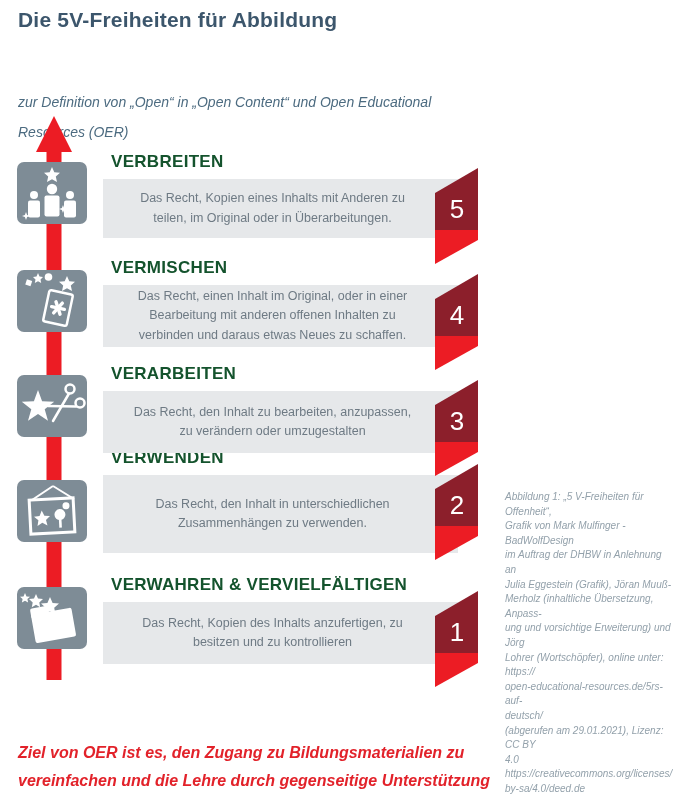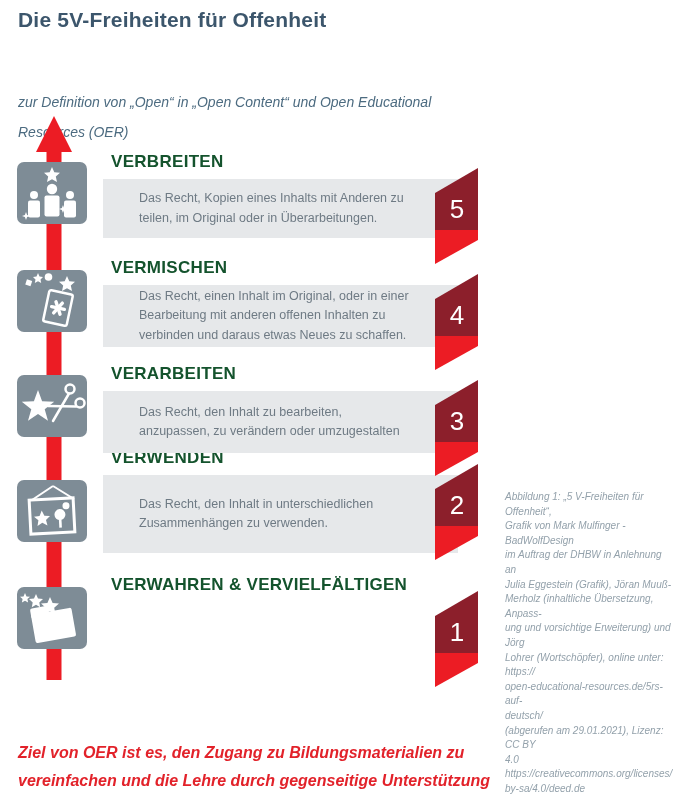--- a/index.html
+++ b/index.html
@@ -11,38 +11,38 @@
             color:#4c6b80;line-height:30px;white-space:pre-line;margin-top:35px;}
   .arrow-wrap{position:absolute;left:36px;top:116px;width:36px;height:572px;}
   .icon-tile{position:absolute;left:17px;width:70px;height:62px;background:#7e8c96;
              border-radius:7px;z-index:3;}
   .icon-tile svg{display:block;width:70px;height:62px;}
   .row{position:absolute;left:103px;width:380px;}
   .sec-h{margin:8px;font-size:17px;line-height:18px;font-weight:bold;color:#14532d;
          letter-spacing:.3px;}
   .sec-box{position:relative;margin-top:1px;width:355px;background:#e6e8ea;
            display:flex;align-items:center;box-sizing:border-box;
-           padding-left:36px;padding-right:44px;z-index:1;}
+           padding-left:28px;padding-right:44px;z-index:1;text-align:center;}
   .sec-box p{margin:0;font-size:12.5px;line-height:19.5px;color:#6e7a84;}
   .ribbon{position:absolute;left:332px;top:23px;width:43px;height:96px;z-index:2;}
   .ribbon svg{display:block;width:43px;height:96px;}
   .ribbon text{font-family:"Liberation Sans", sans-serif;}
   .caption{position:absolute;left:505px;top:490px;width:168px;font-size:10px;font-style:italic;
            color:#93a1ab;line-height:14.6px;white-space:pre-line;}
   .footer{position:absolute;left:18px;top:739px;width:570px;font-size:16px;font-weight:bold;
           font-style:italic;color:#e2222a;line-height:27.5px;white-space:pre-line;}
   .wht{fill:#ffffff;}
   .wst{stroke:#ffffff;fill:none;}
 </style>
 </head>
 <body>
 
 <div class="canvas">
 
-  <h1 class="title">Die 5V-Freiheiten für Offenheit</h1>
+  <h1 class="title">Die 5V-Freiheiten für Abbildung</h1>
   <div class="subtitle">zur Definition von „Open“ in „Open Content“ und Open Educational
 Resources (OER)</div>
 
   <div class="arrow-wrap">
     <svg viewBox="0 0 36 572" width="36" height="572">
       <polygon points="18,0 36,36 0,36" fill="#ec1c24"></polygon>
       <rect x="10.5" y="34" width="15" height="530" fill="#ec1c24"></rect>
     </svg>
   </div>
 
@@ -168,20 +168,23 @@
       <svg viewBox="0 0 43 96">
         <polygon points="0,62 43,62 43,72 0,96" fill="#ec1c24"></polygon>
         <polygon points="0,25 43,0 43,62 0,62" fill="#8c1f2b"></polygon>
         <text x="22" y="50" text-anchor="middle" font-size="26" fill="#ffffff">2</text>
       </svg>
     </div>
   </div>
 
   <div class="row" style="top:568px">
     <h2 class="sec-h">VERWAHREN &amp; VERVIELFÄLTIGEN</h2>
+    <div class="sec-box" style="height:62px">
+      <p>Das Recht, Kopien des Inhalts anzufertigen, zu besitzen und zu kontrollieren</p>
+    </div>
     <div class="ribbon">
       <svg viewBox="0 0 43 96">
         <polygon points="0,62 43,62 43,72 0,96" fill="#ec1c24"></polygon>
         <polygon points="0,25 43,0 43,62 0,62" fill="#8c1f2b"></polygon>
         <text x="22" y="50" text-anchor="middle" font-size="26" fill="#ffffff">1</text>
       </svg>
     </div>
   </div>
 
   <div class="caption">Abbildung 1: „5 V-Freiheiten für Offenheit“,

